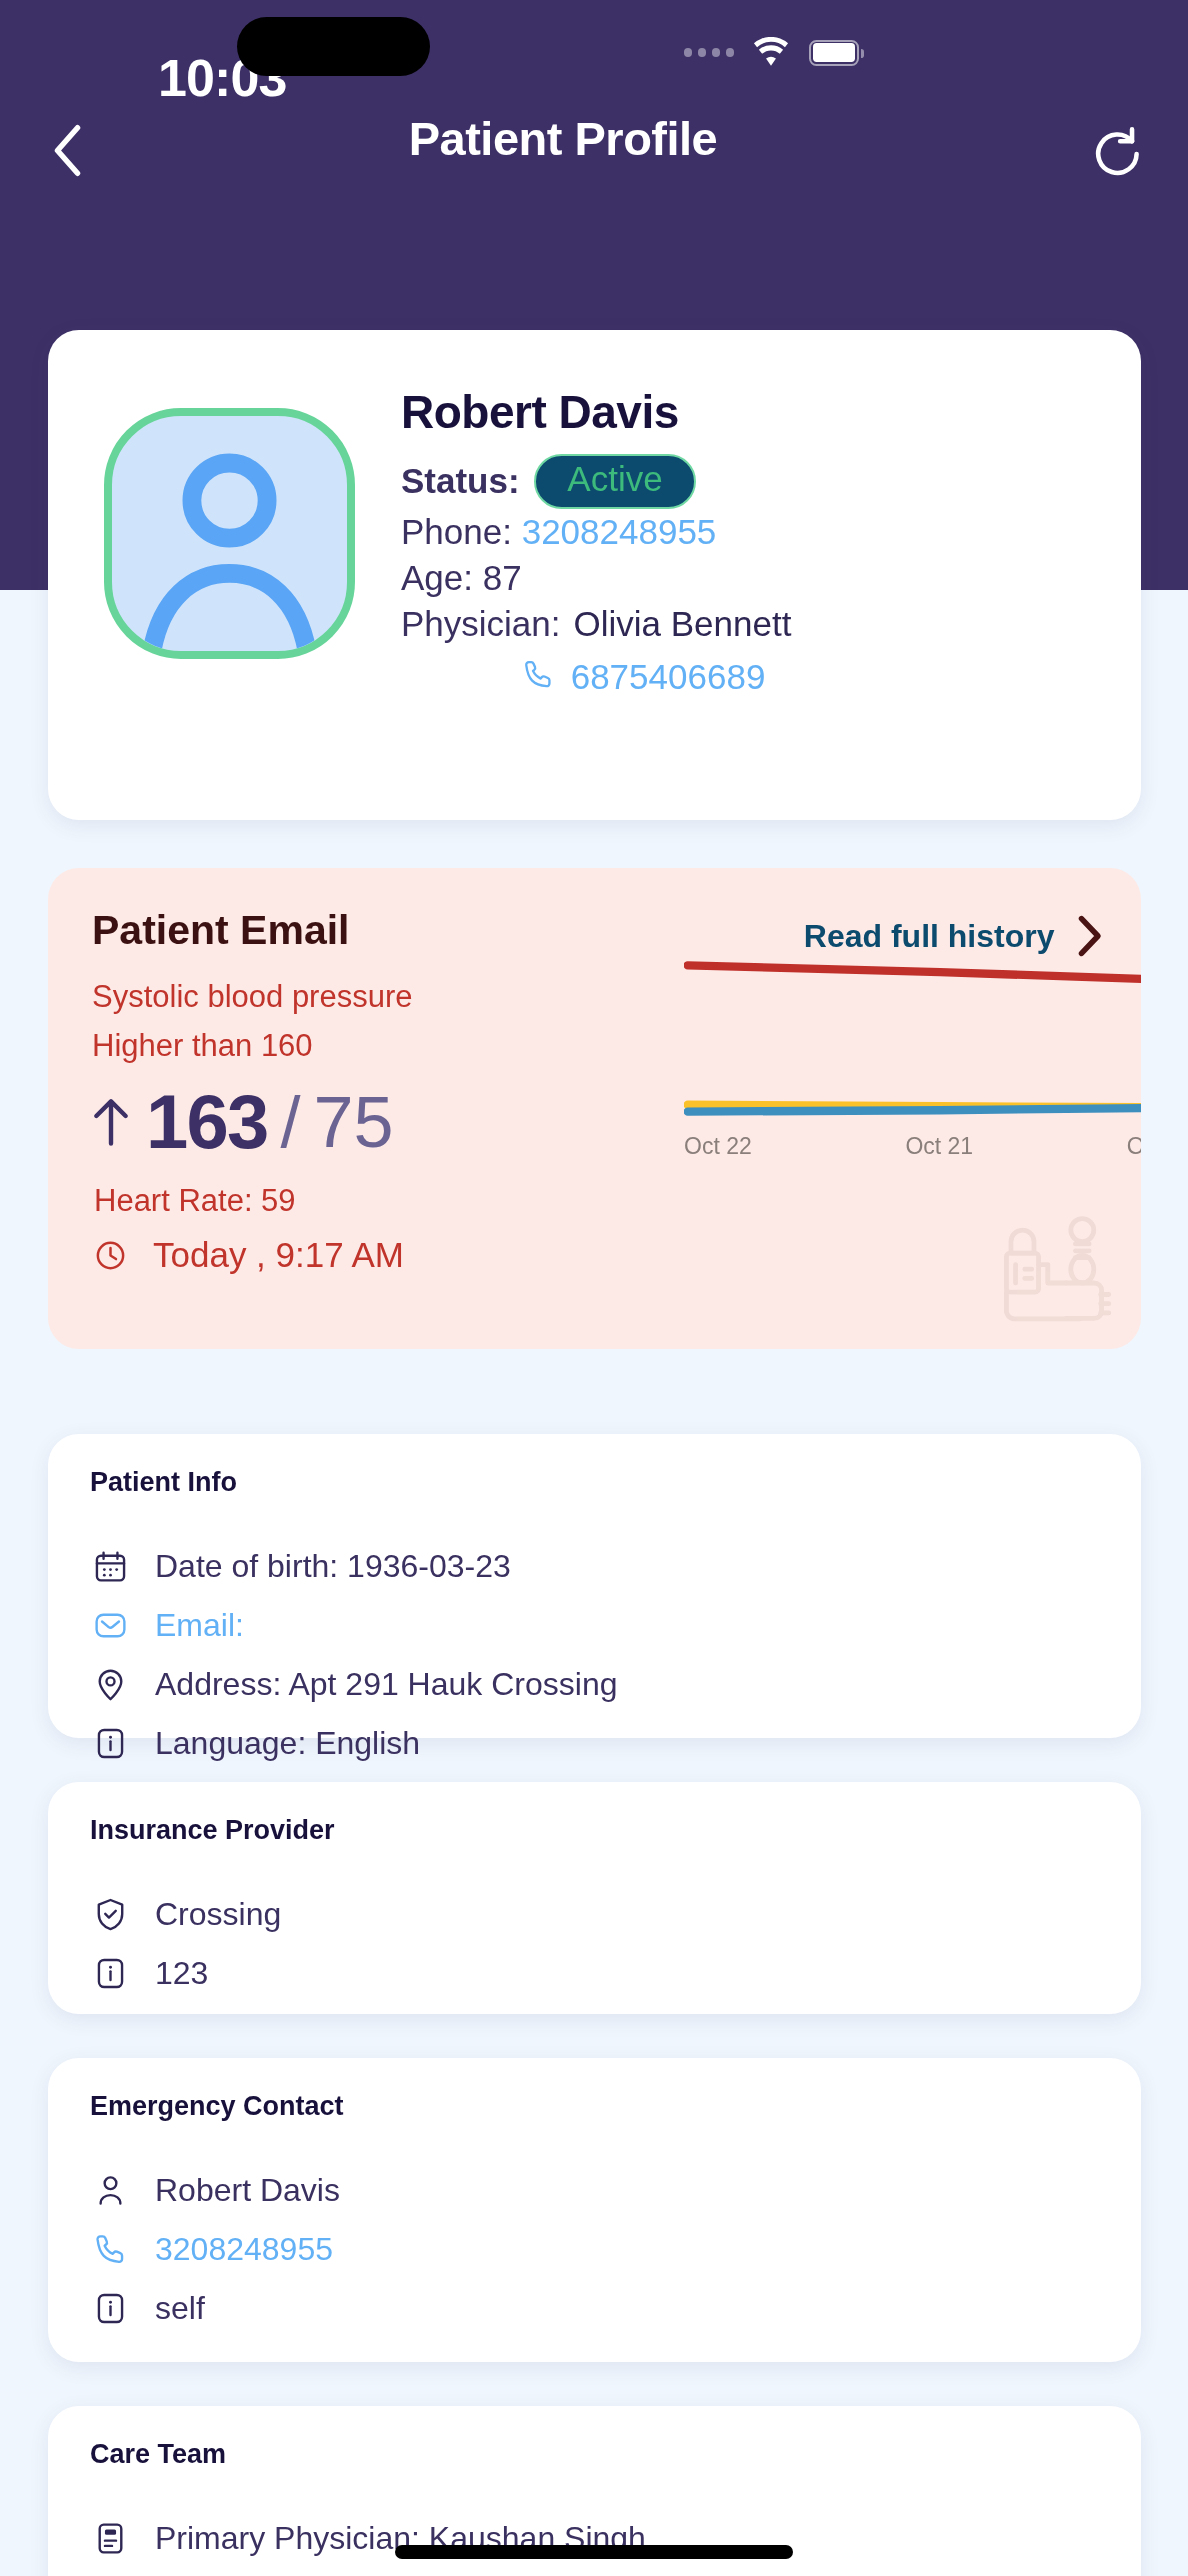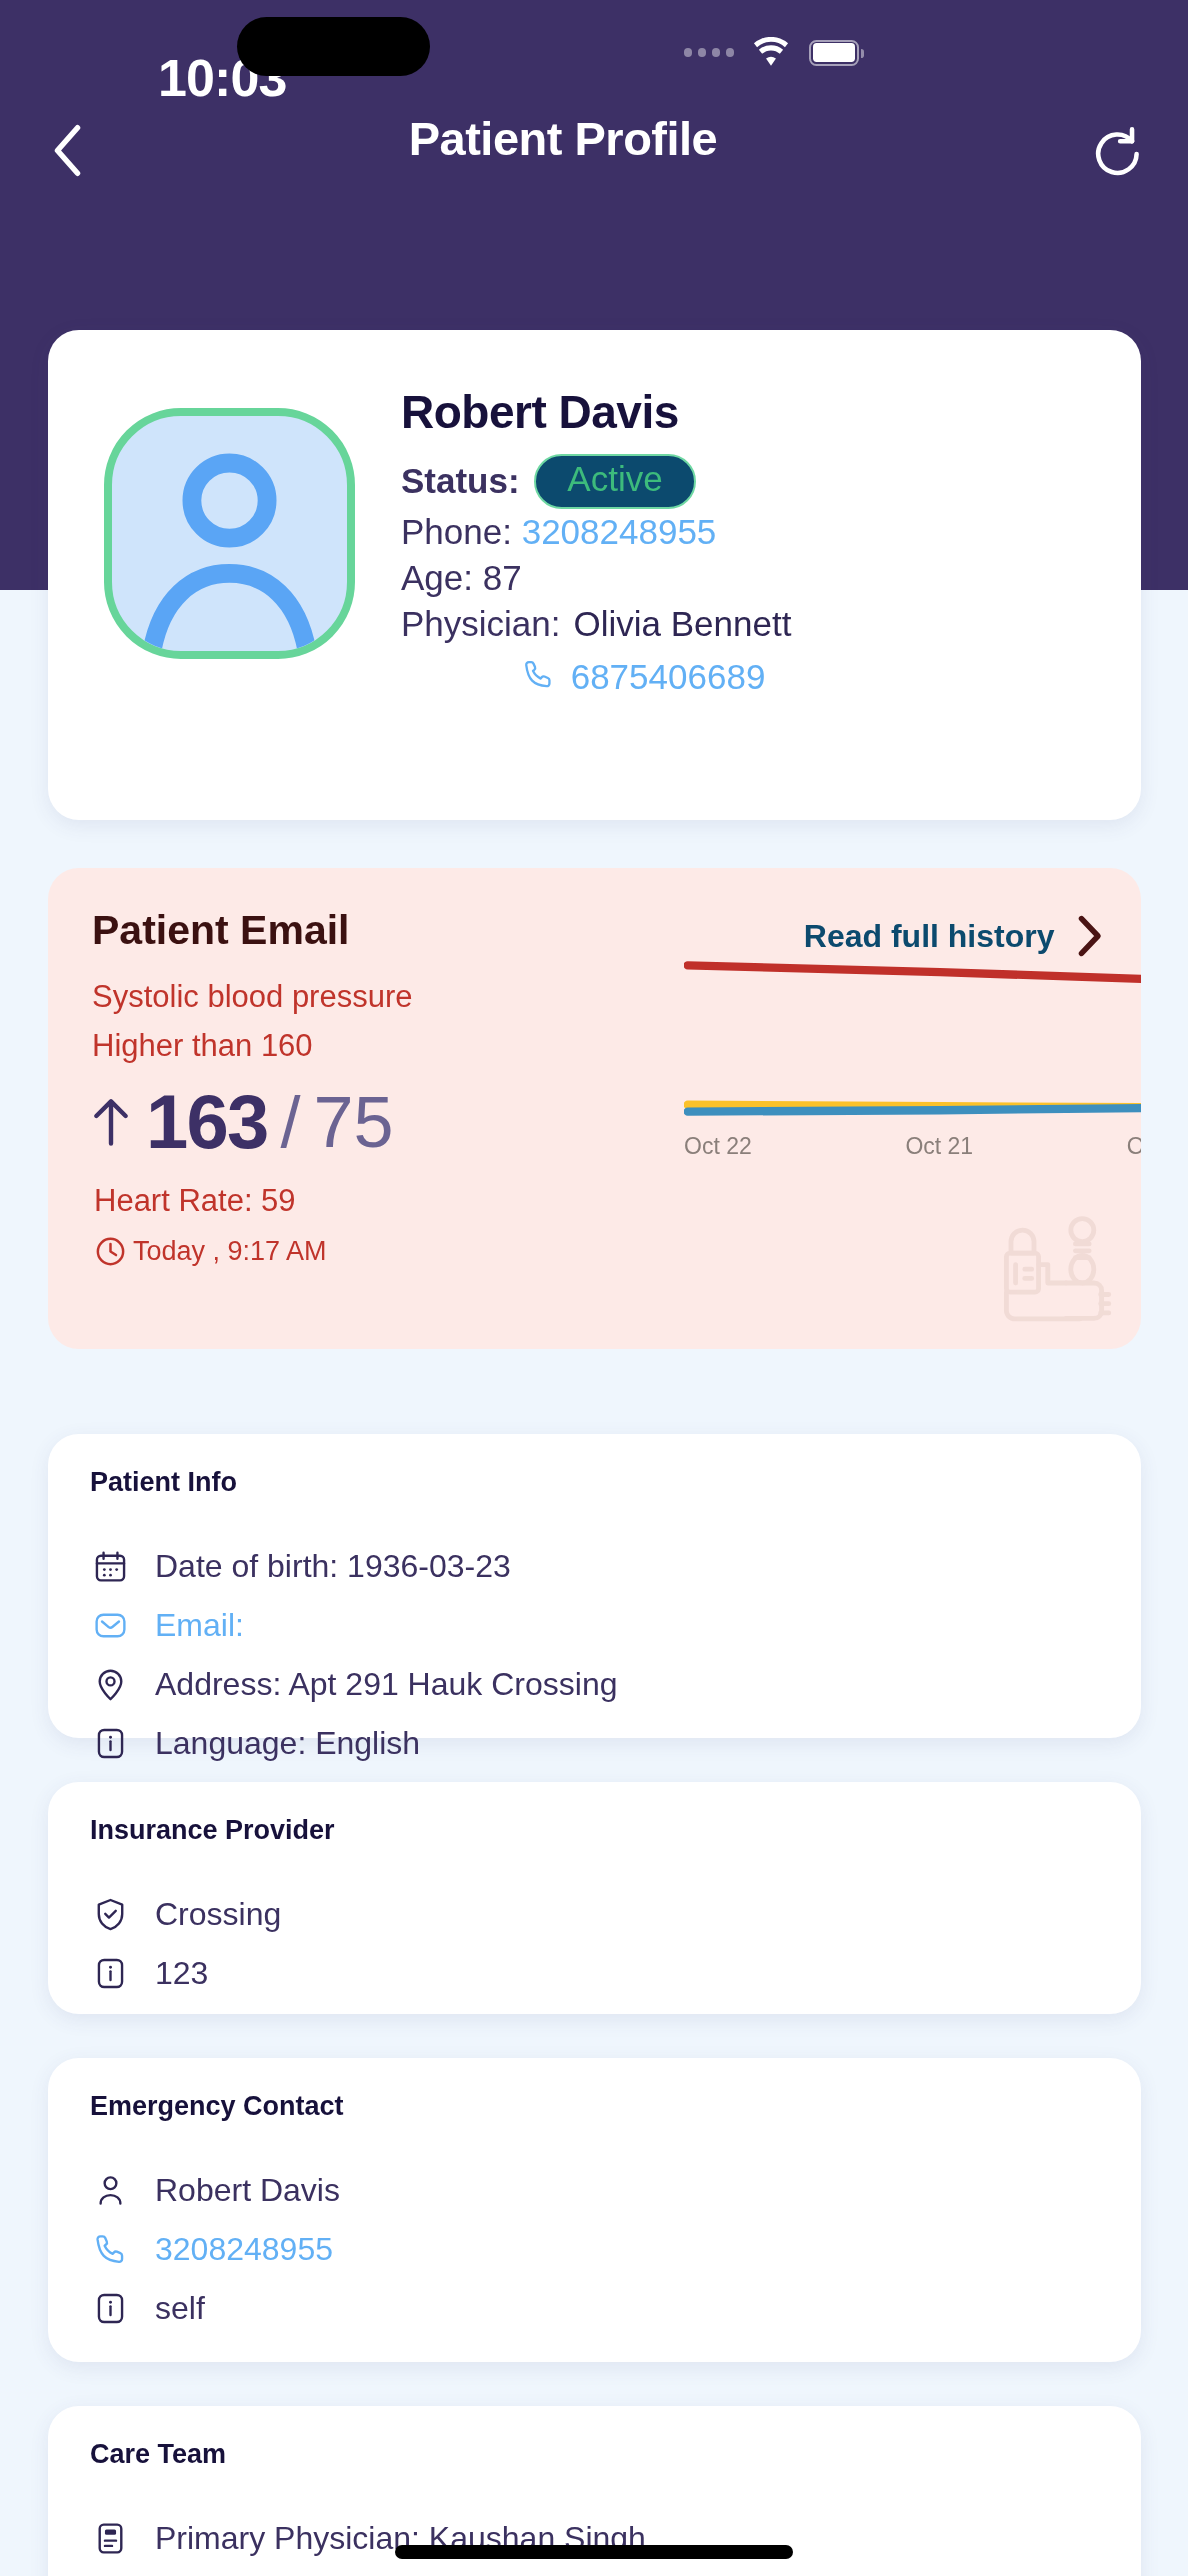--- a/index.html
+++ b/index.html
@@ -103,22 +103,22 @@
   .v-sub1 { position: absolute; left: 44px; top: 111px; font-size: 31px; color: #c0342b; }
   .v-sub2 { position: absolute; left: 44px; top: 160px; font-size: 31px; color: #c0342b; }
   .v-bp {
     position: absolute; left: 41px; top: 210px; display: flex; align-items: center; gap: 13px;
   }
   .v-sys { font-size: 76px; font-weight: 700; color: #3d3066; letter-spacing: -1.8px; }
   .v-sep { font-size: 72px; font-weight: 400; color: #6b6392; }
   .v-dia { font-size: 72px; font-weight: 400; color: #6b6392; }
   .v-hr { position: absolute; left: 46px; top: 315px; font-size: 31px; color: #c0342b; }
   .v-time {
-    position: absolute; left: 46px; top: 367px; display: flex; align-items: center; gap: 6px;
-    font-size: 27px; color: #c0342b;
+    position: absolute; left: 46px; top: 367px; display: flex; align-items: center; gap: 26px;
+    font-size: 35px; color: #c0342b;
   }
   .v-chart { position: absolute; left: 636px; top: 37px; width: 516px; height: 405px; }
   .v-xlabels {
     position: absolute; left: 636px; top: 265px; width: 516px;
     display: flex; font-size: 23px; color: #8a7f7a;
   }
   .v-xlabels span { flex: 1; }
   .v-xlabels span:nth-child(2) { text-align: center; }
   .v-xlabels span:nth-child(3) { text-align: right; padding-right: 5.5px; }
   .v-watermark { position: absolute; right: 14.7px; bottom: 13px; opacity: 0.55; }

